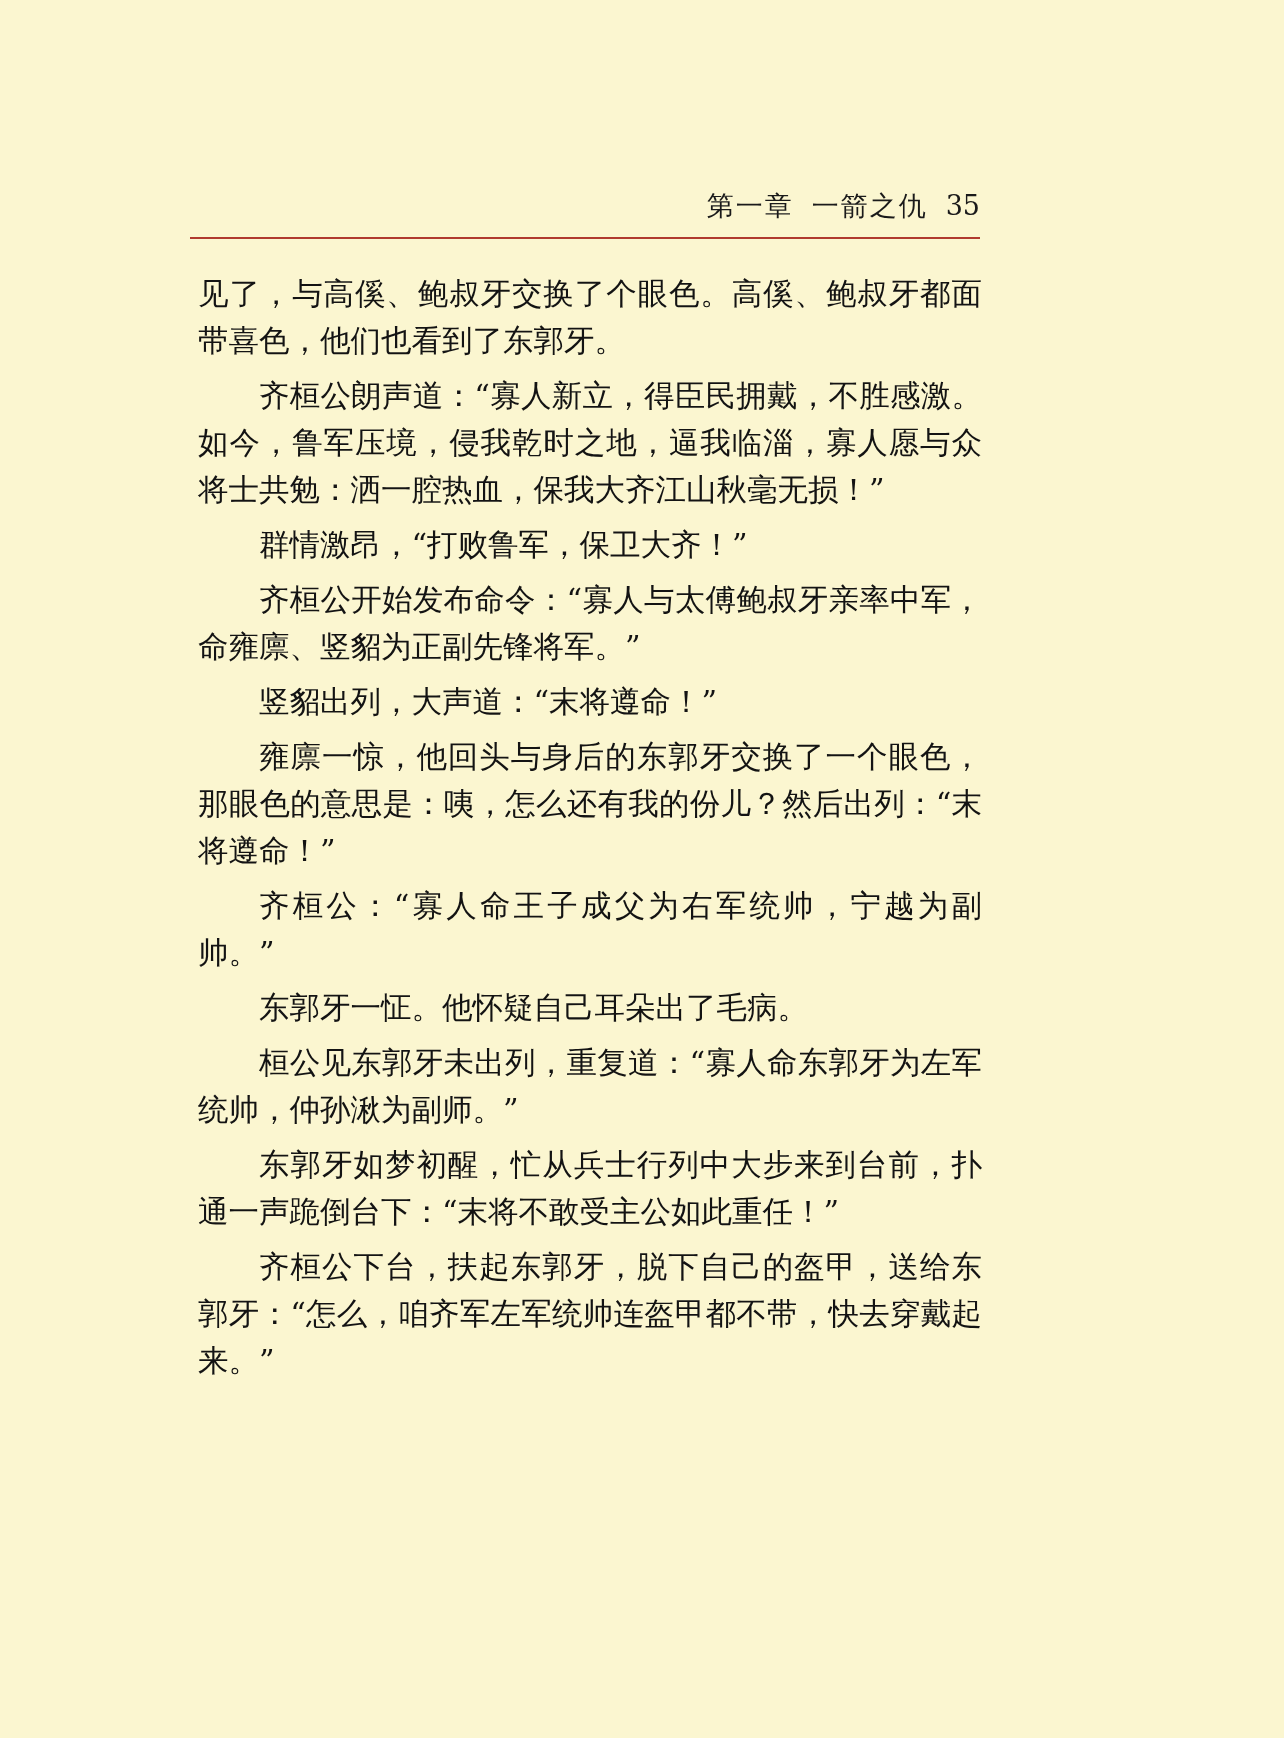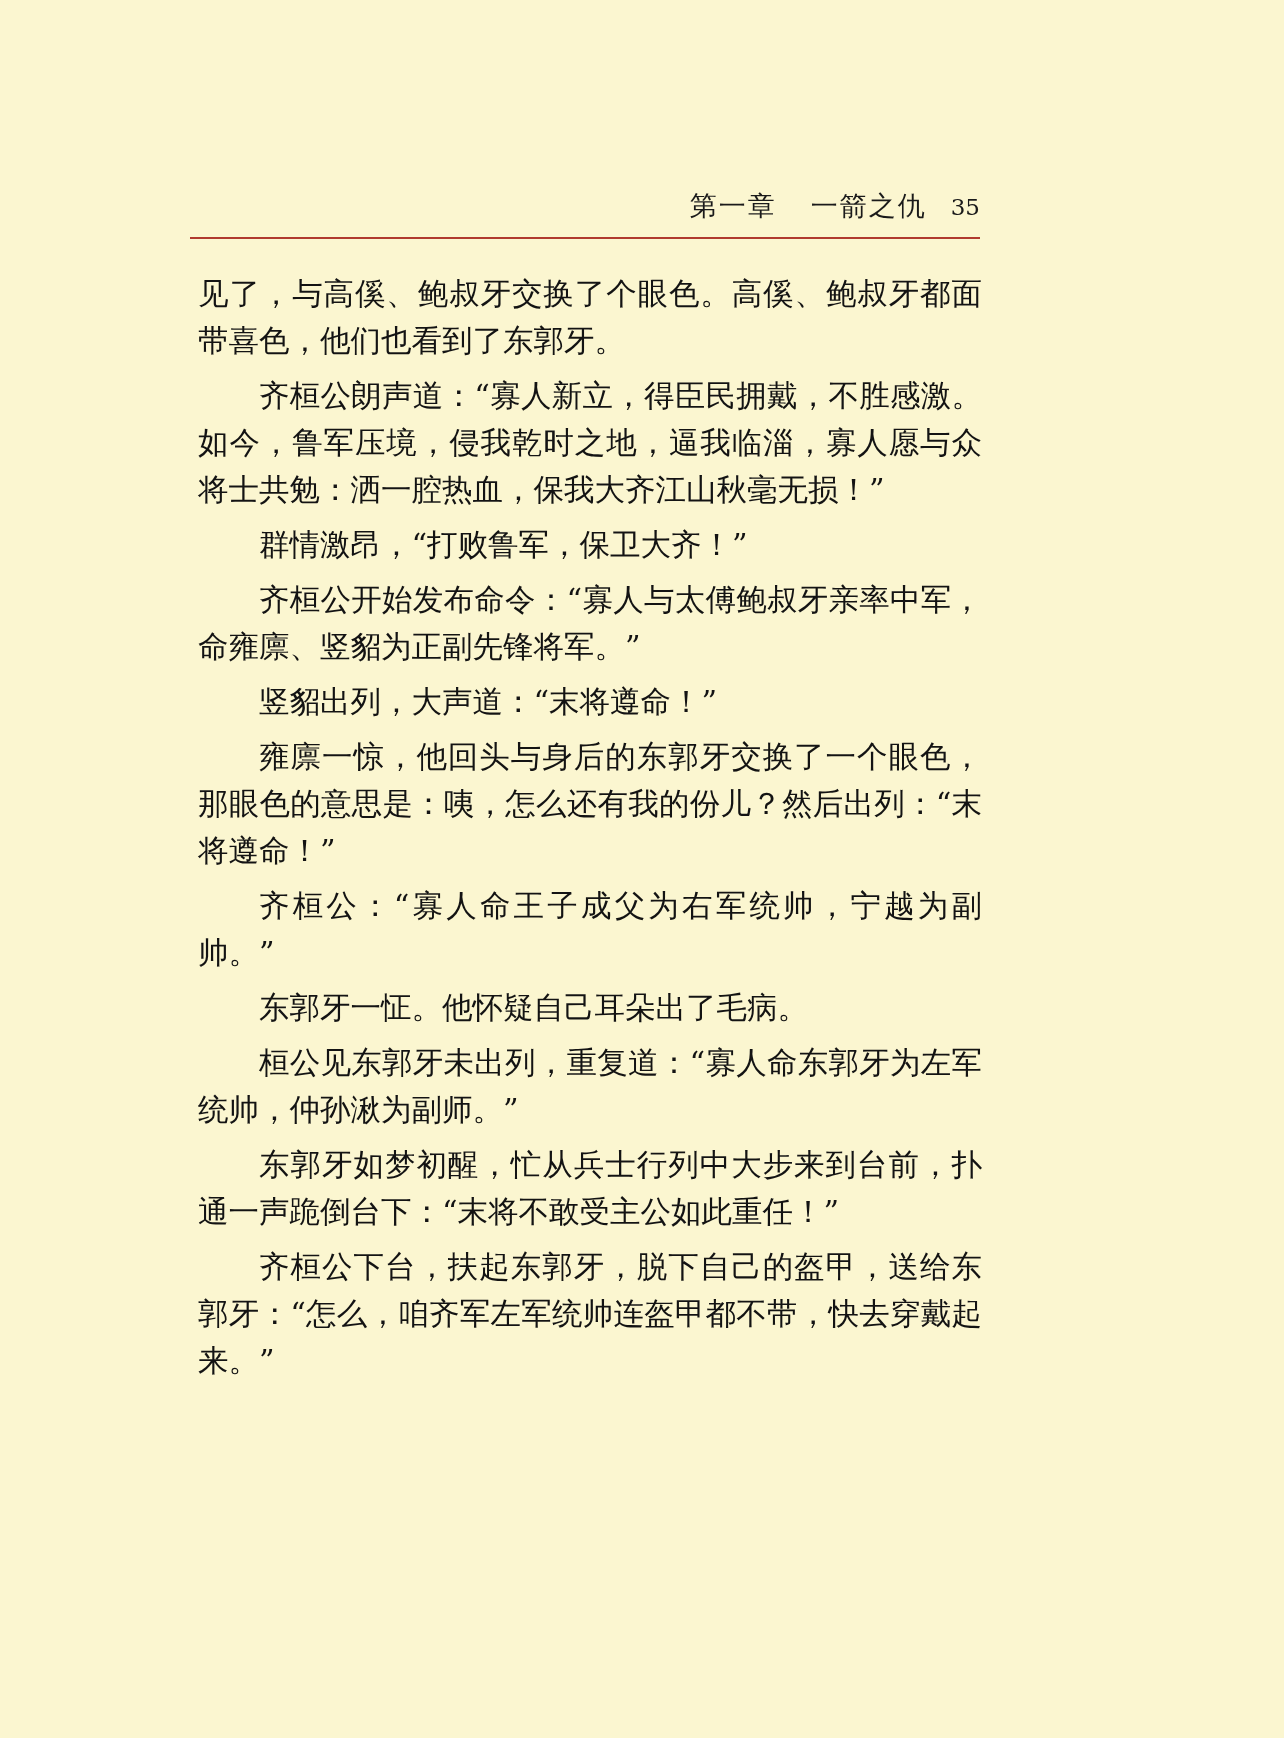--- a/index.html
+++ b/index.html
@@ -35,26 +35,26 @@
     align-items: baseline;
   }
   .chapter-label {
     font-size: 27px;
     letter-spacing: 2px;
     color: #1a1a1a;
   }
   .chapter-title {
     font-size: 27px;
     letter-spacing: 2px;
-    margin-left: 34px;
+    margin-left: 18px;
     color: #1a1a1a;
   }
   .page-number {
-    font-size: 23px;
-    margin-left: 24px;
+    font-size: 27px;
+    margin-left: 18px;
     color: #1a1a1a;
     font-family: "DejaVu Serif", "Liberation Serif", serif;
   }
   .rule {
     position: absolute;
     left: 190px;
     top: 237px;
     width: 790px;
     height: 2px;
     background: #b03a2e;

